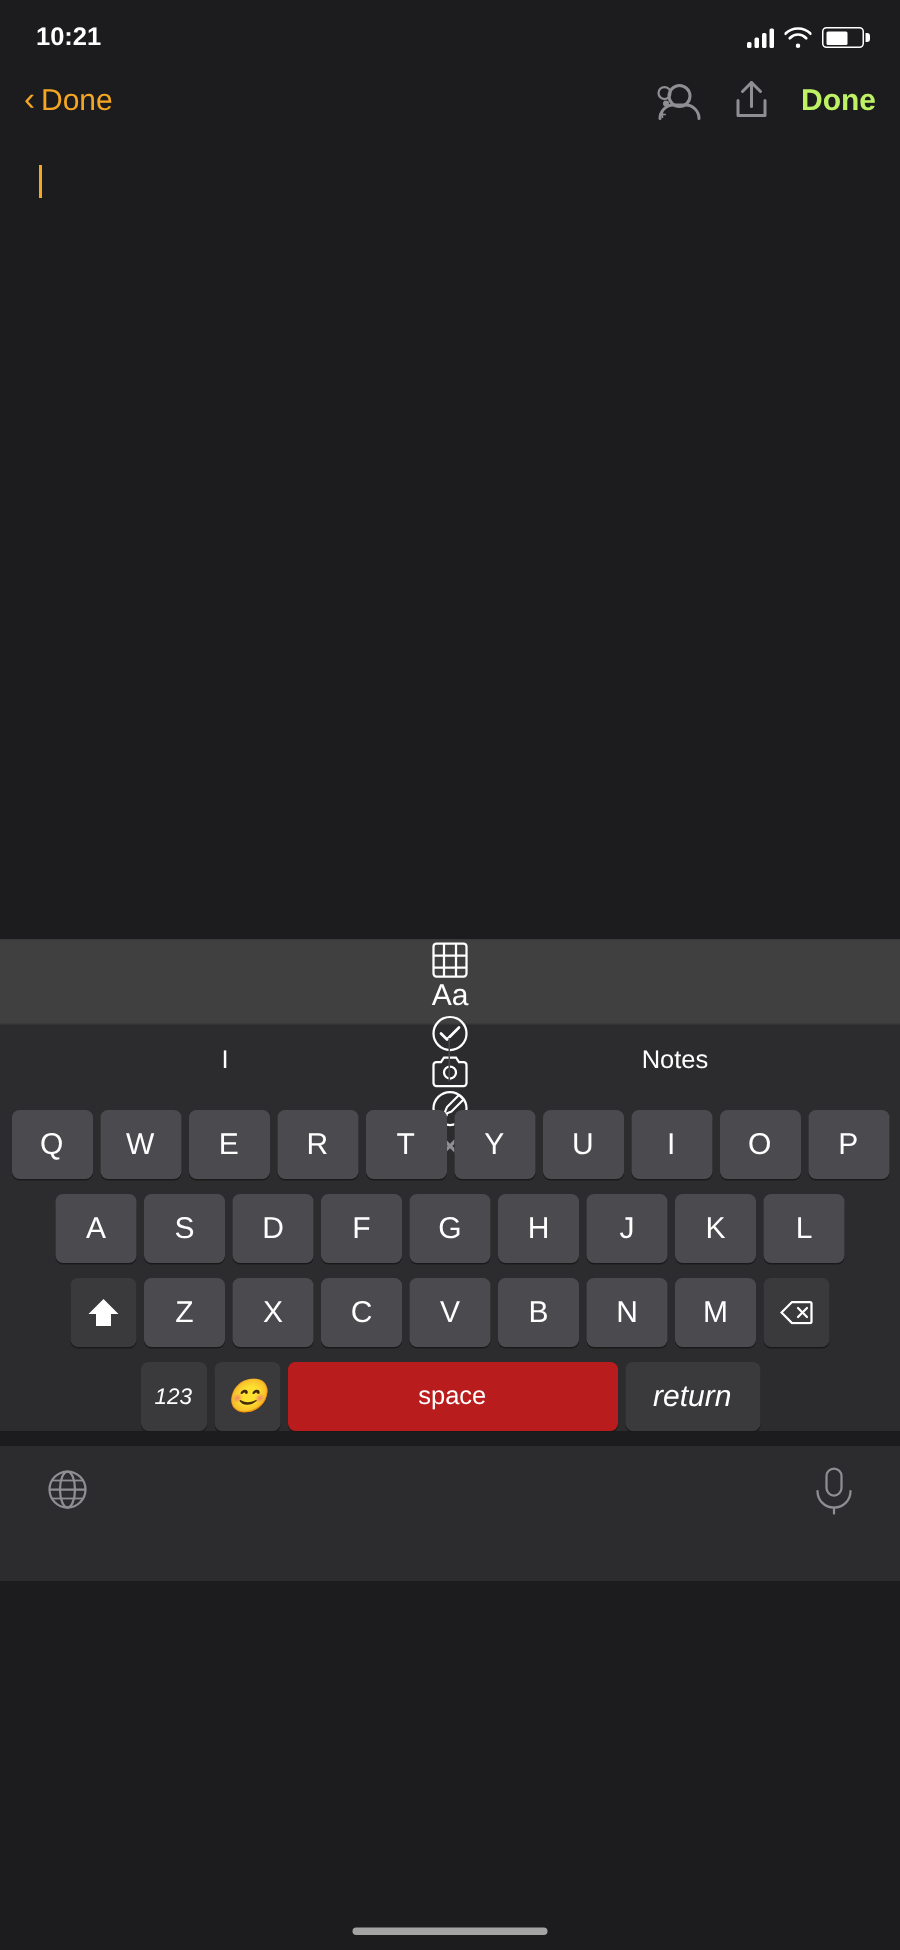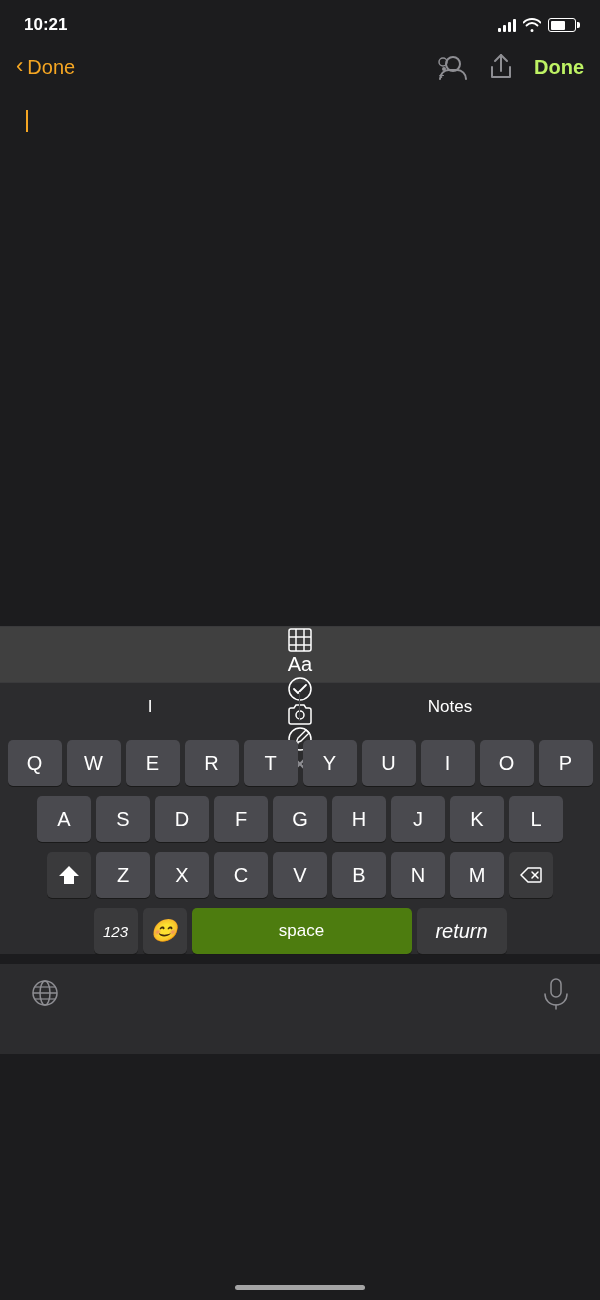--- a/index.html
+++ b/index.html
@@ -237,21 +237,21 @@
       flex: 1;
       max-width: 54px;
     }
     .key-special {
       background: #3a3a3c;
       font-size: 15px;
       font-weight: 500;
       font-style: italic;
     }
     .key-space {
-      background: #4d7c0f;
+      background: #b91c1c;
       flex: 3.5;
       max-width: 220px;
       font-size: 17px;
     }
     .key-shift {
       background: #3a3a3c;
       min-width: 44px;
       max-width: 44px;
     }
     .key-delete {

